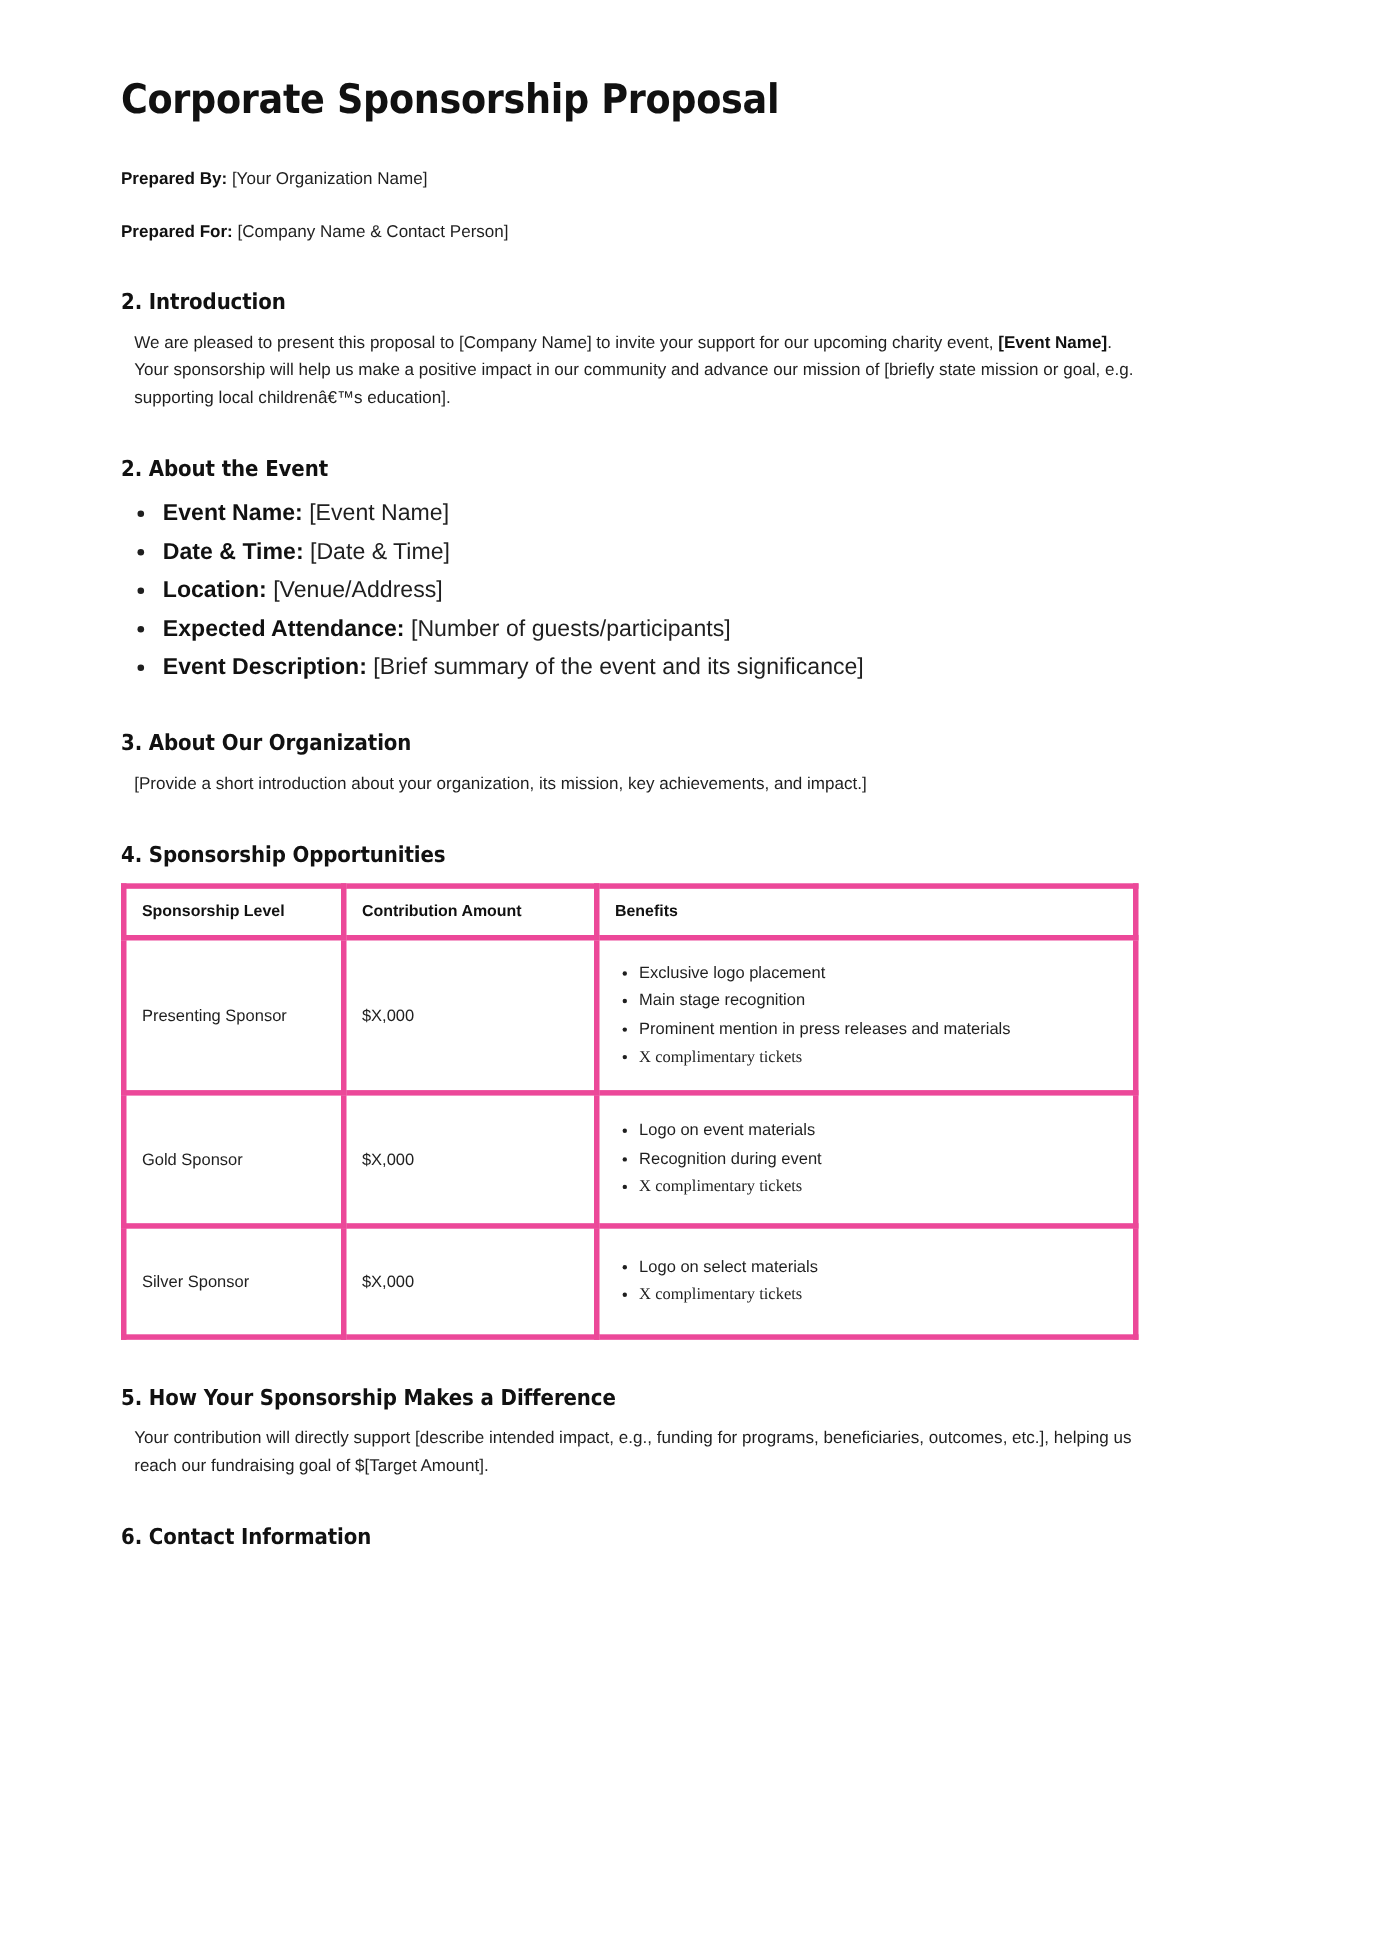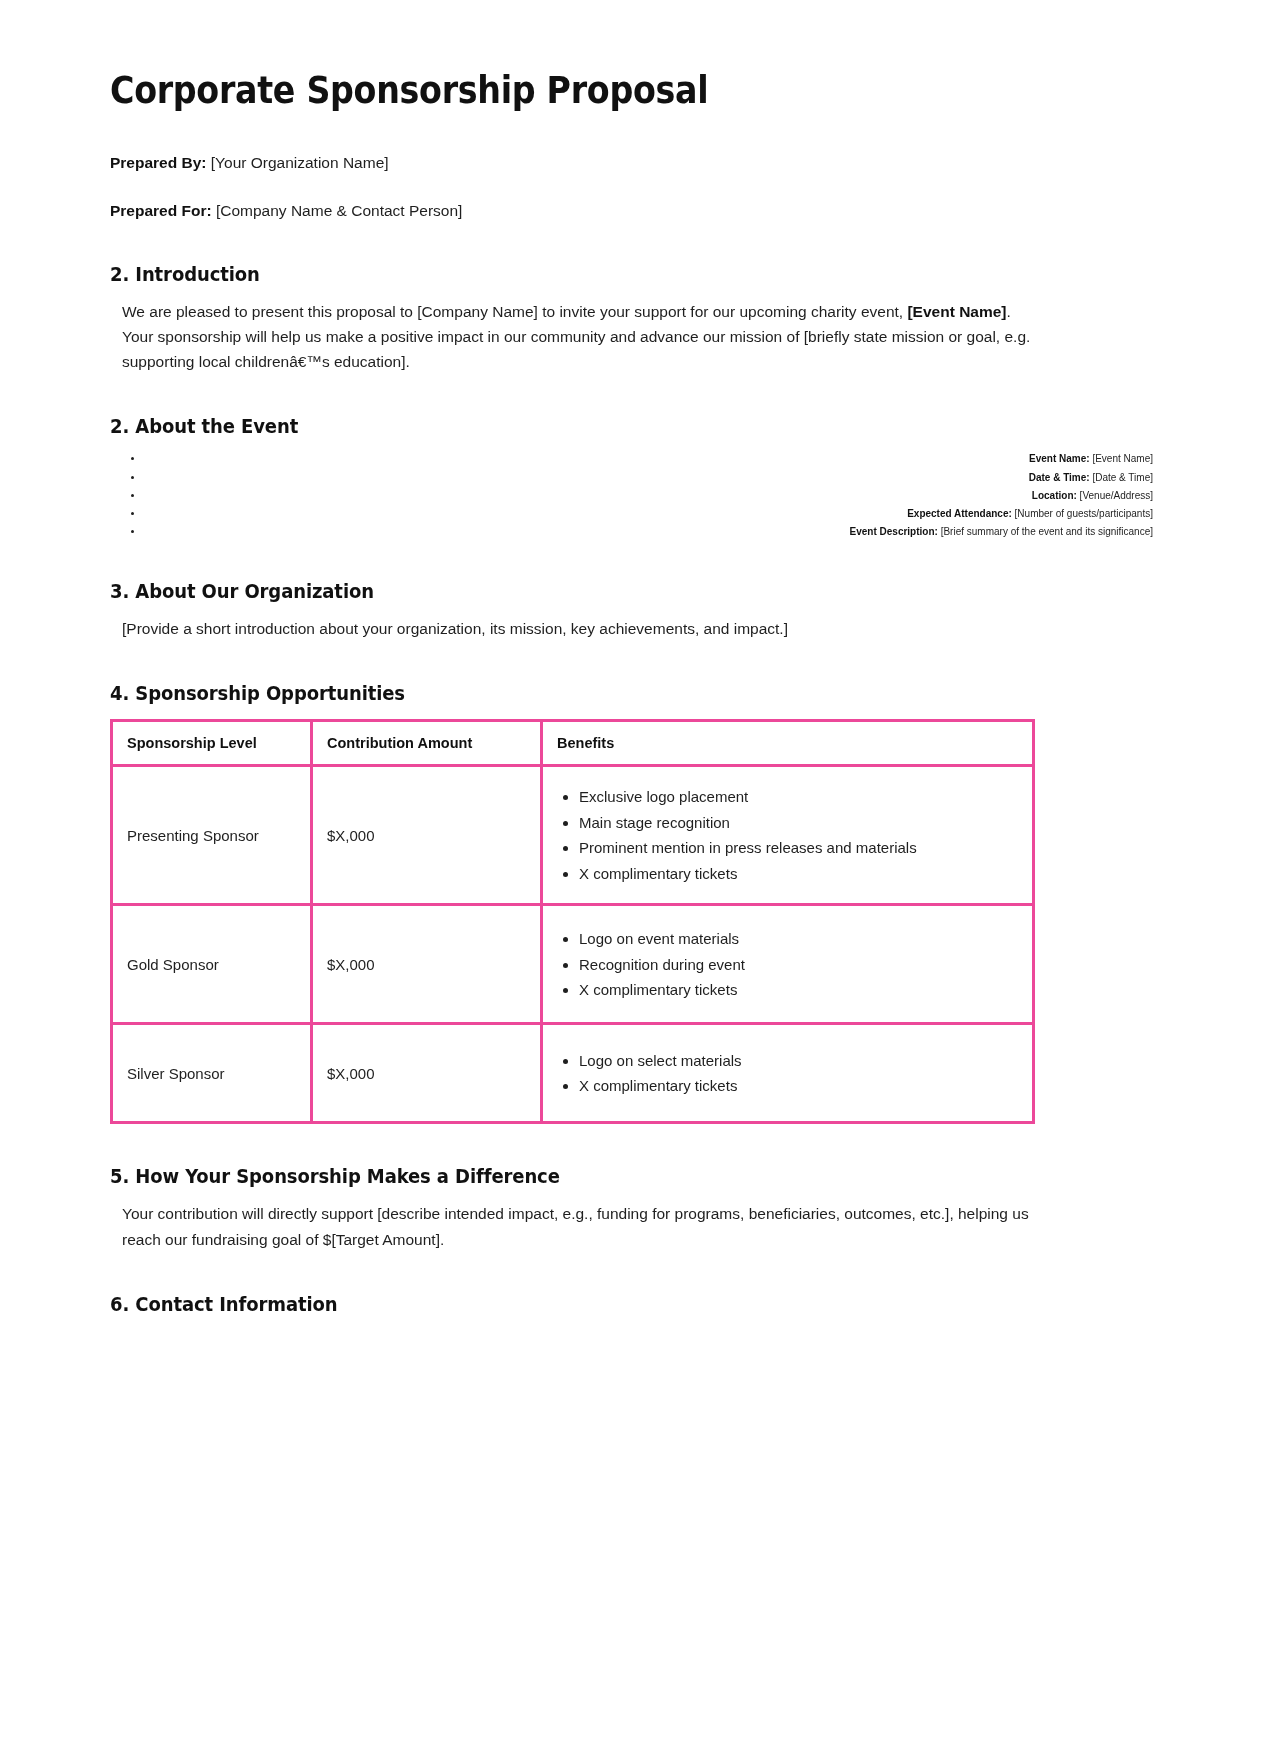--- a/index.html
+++ b/index.html
@@ -58,41 +58,40 @@
     color: #1f1f1f;
     max-width: 920px;
   }
   p.body-text b { color: #111111; font-weight: bold; }
   ul.bullets {
     margin: 10px 0 0 0;
     padding-left: 34px;
     list-style: disc;
   }
   ul.bullets > li {
-    font-size: 10px;
+    font-size: 21px;
     line-height: 1.52;
     color: #1f1f1f;
     margin: 0 0 3px 0;
     padding-left: 4px;
-    text-align: right;
   }
   ul.bullets > li .lbl {
     font-weight: bold;
     color: #111111;
   }
   table.sponsor-table {
     width: 100%;
     max-width: 925px;
     border-collapse: collapse;
     margin-top: 14px;
     table-layout: fixed;
   }
   table.sponsor-table th,
   table.sponsor-table td {
-    border: 3px solid #ec4899;
+    border: 5px solid #ec4899;
     text-align: left;
     vertical-align: middle;
     padding: 12px 14px;
   }
   table.sponsor-table th {
     font-size: 14.5px;
     font-weight: bold;
     color: #111111;
     padding-top: 13px;
     padding-bottom: 13px;
@@ -116,21 +115,21 @@
     margin: 0;
     padding-left: 22px;
     list-style: disc;
   }
   ul.benefit-list > li {
     font-size: 15px;
     line-height: 1.45;
     margin: 0 0 4px 0;
     color: #1f1f1f;
   }
-  ul.benefit-list > li:last-child { margin-bottom: 0; }
+  ul.benefit-list > li:last-child { margin-bottom: 0; font-family: Liberation Serif, serif; }
   .row-tall td { height: 112px; }
   .row-mid td { height: 92px; }
   .row-short td { height: 72px; }
 </style>
 </head>
 <body>
 
 <div class="page">
 
   <h1 class="doc-title">Corporate Sponsorship Proposal</h1>

